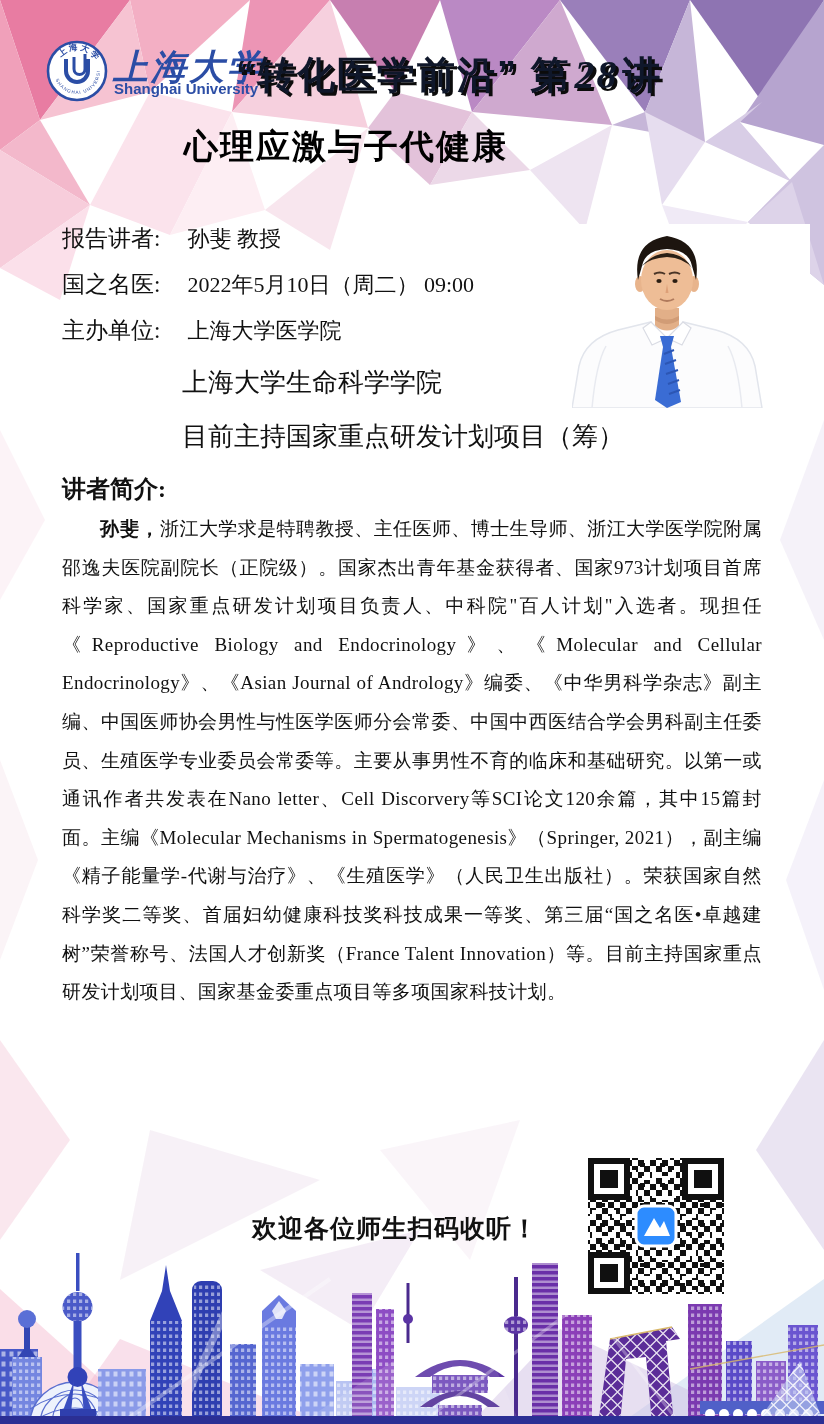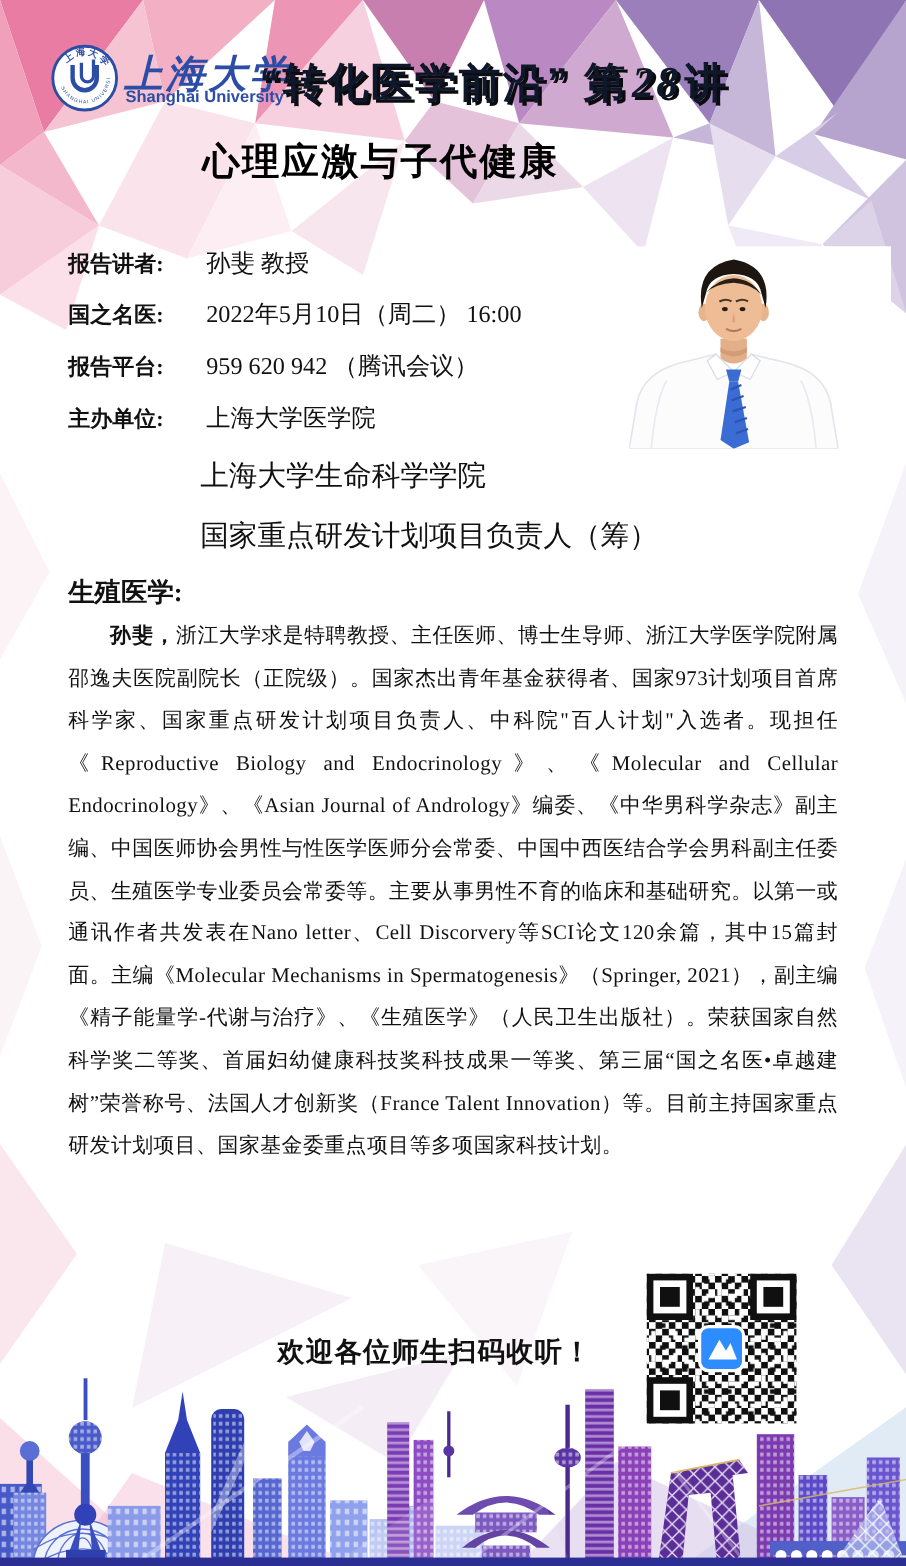--- a/index.html
+++ b/index.html
@@ -14,21 +14,21 @@
             font-family:"Liberation Sans",sans-serif;white-space:nowrap;}
   .series{position:absolute;left:236px;top:50px;font-size:38px;font-weight:700;color:#0f172a;
           font-family:"Liberation Sans","DejaVu Sans",sans-serif;letter-spacing:2px;white-space:nowrap;
           text-shadow:3px 3px 0 #0c0c0c;}
   .series .num{font-family:"Liberation Serif",serif;font-style:italic;font-size:40px;padding:0 4px;}
   .lecture-title{position:absolute;left:0;top:124px;width:692px;text-align:center;font-size:34px;
           font-weight:900;color:#000;font-family:"Liberation Sans","DejaVu Sans",sans-serif;letter-spacing:2px;}
   
   .content{position:absolute;left:62px;top:224px;width:700px;}
   .info-row{margin-bottom:16px;font-size:22px;line-height:30px;white-space:nowrap;}
-  .info-row .lbl{display:inline-block;width:112px;font-weight:bold;font-size:20px;}
+  .info-row .lbl{display:inline-block;width:112px;font-weight:normal;font-size:23px;}
   .info-row .val{margin-left:8px;}
   .host-extra{margin:0 0 12px 120px;font-size:26px;line-height:42px;white-space:nowrap;}
   .bio-head{margin-top:14px;font-size:24px;font-weight:bold;line-height:34px;}
   .bio-text{margin:4px 0 0 0;font-size:19px;line-height:38.6px;text-align:justify;text-indent:2em;
             letter-spacing:0.4px;}
   .bio-text b{letter-spacing:1px;}
   
   .portrait{position:absolute;left:572px;top:224px;width:238px;height:184px;background:#ffffff;}
   
   .welcome{position:absolute;left:220px;top:1212px;width:350px;text-align:center;font-size:25px;
@@ -249,34 +249,30 @@
     <path d="M92,130 l10,-4 M93,140 l11,-4 M94,150 l12,-4 M96,160 l11,-4 M97,170 l11,-4" stroke="#2c56b4" stroke-width="2"></path>
   </svg>
 
   <div class="content">
     <div class="info-row">
       <span class="lbl">报告讲者:</span>
       <span class="val">孙斐  教授</span>
     </div>
     <div class="info-row">
       <span class="lbl">国之名医:</span>
-      <span class="val">2022年5月10日（周二） 16:00</span>
-    </div>
-    <div class="info-row">
-      <span class="lbl">报告平台:</span>
-      <span class="val">959 620 942 （腾讯会议）</span>
+      <span class="val">2022年5月10日（周二） 09:00</span>
     </div>
     <div class="info-row">
       <span class="lbl">主办单位:</span>
       <span class="val">上海大学医学院</span>
     </div>
     <div class="host-extra">上海大学生命科学学院</div>
-    <div class="host-extra">国家重点研发计划项目负责人（筹）</div>
-
-    <div class="bio-head">生殖医学:</div>
+    <div class="host-extra">目前主持国家重点研发计划项目（筹）</div>
+
+    <div class="bio-head">讲者简介:</div>
     <p class="bio-text"><b>孙斐，</b><span>浙江大学求是特聘教授、主任医师、博士生导师、浙江大学医学院附属邵逸夫医院副院长（正院级）。国家杰出青年基金获得者、国家973计划项目首席科学家、国家重点研发计划项目负责人、中科院"百人计划"入选者。现担任《Reproductive Biology and Endocrinology》、《Molecular and Cellular Endocrinology》、《Asian Journal of Andrology》编委、《中华男科学杂志》副主编、中国医师协会男性与性医学医师分会常委、中国中西医结合学会男科副主任委员、生殖医学专业委员会常委等。主要从事男性不育的临床和基础研究。以第一或通讯作者共发表在Nano letter、Cell Discorvery等SCI论文120余篇，其中15篇封面。主编《Molecular Mechanisms in Spermatogenesis》（Springer, 2021），副主编《精子能量学-代谢与治疗》、《生殖医学》（人民卫生出版社）。荣获国家自然科学奖二等奖、首届妇幼健康科技奖科技成果一等奖、第三届“国之名医•卓越建树”荣誉称号、法国人才创新奖（France Talent Innovation）等。目前主持国家重点研发计划项目、国家基金委重点项目等多项国家科技计划。</span></p>
   </div>
 
   <div class="welcome">欢迎各位师生扫码收听！</div>
 
   <svg class="qr" viewBox="0 0 156 156">
     <defs>
       <pattern id="qrA" width="12" height="12" patternUnits="userSpaceOnUse">
         <rect width="6" height="6" fill="#101010"></rect>
         <rect x="6" y="6" width="6" height="6" fill="#101010"></rect>

